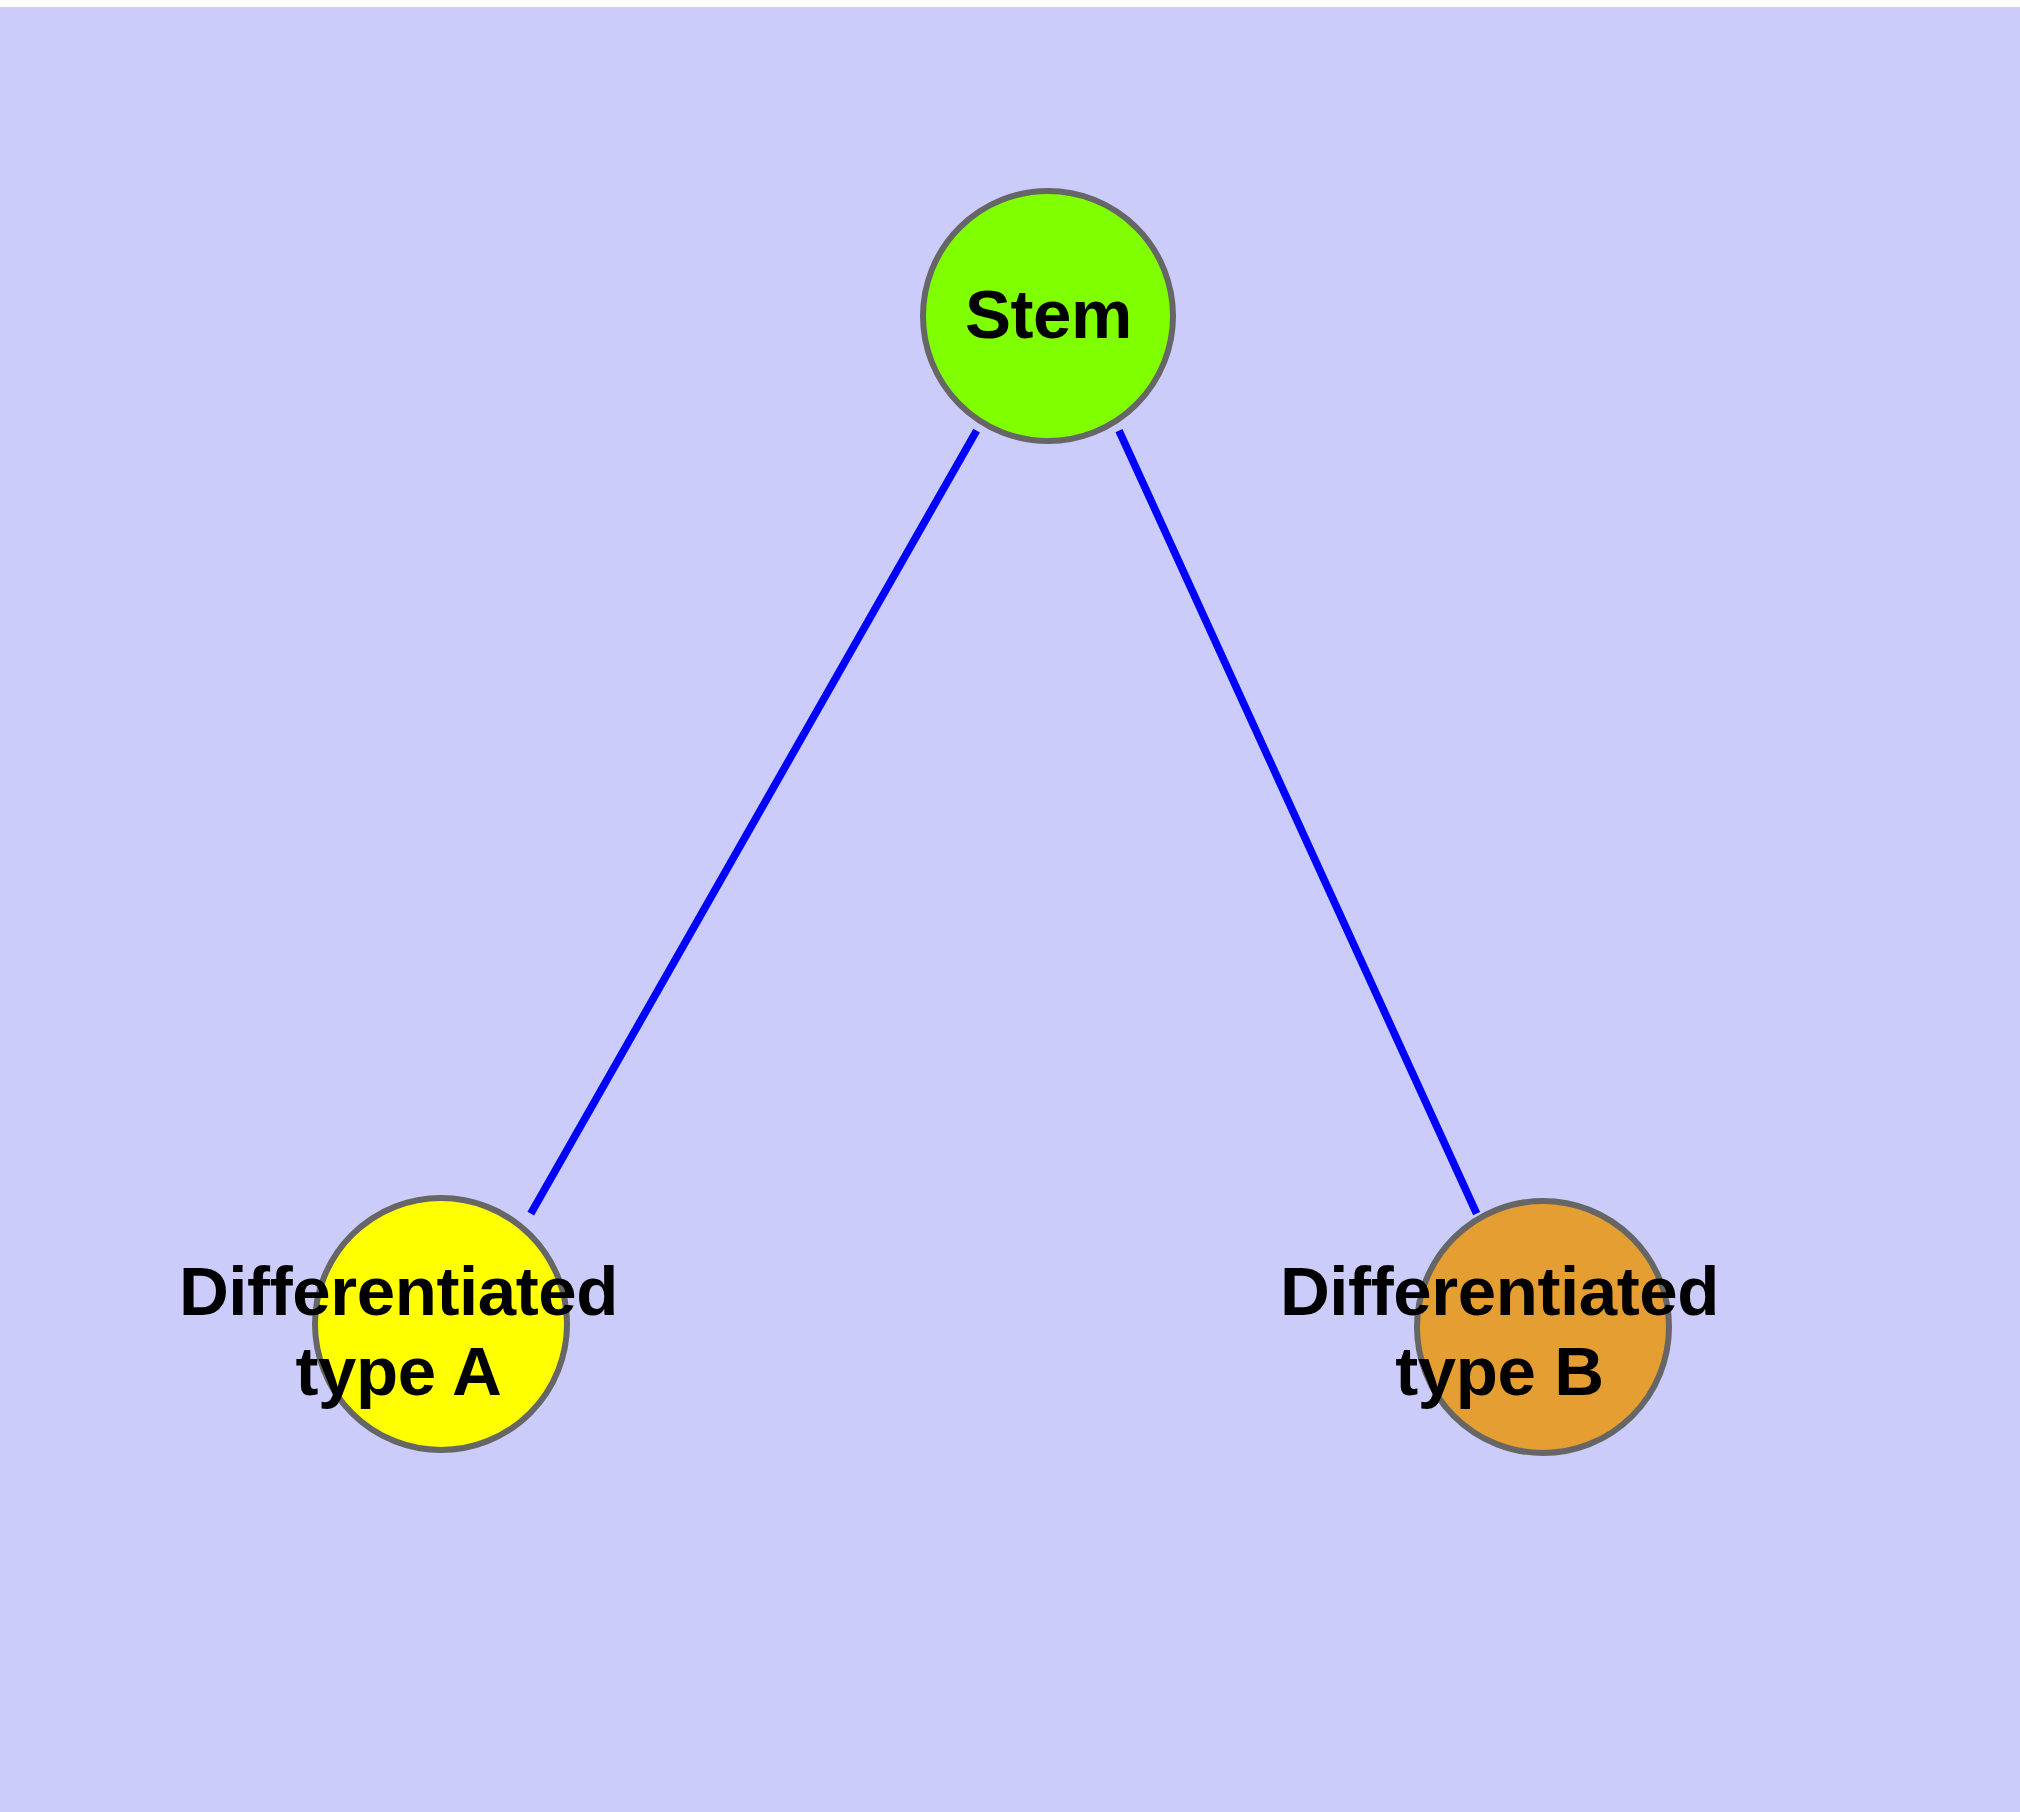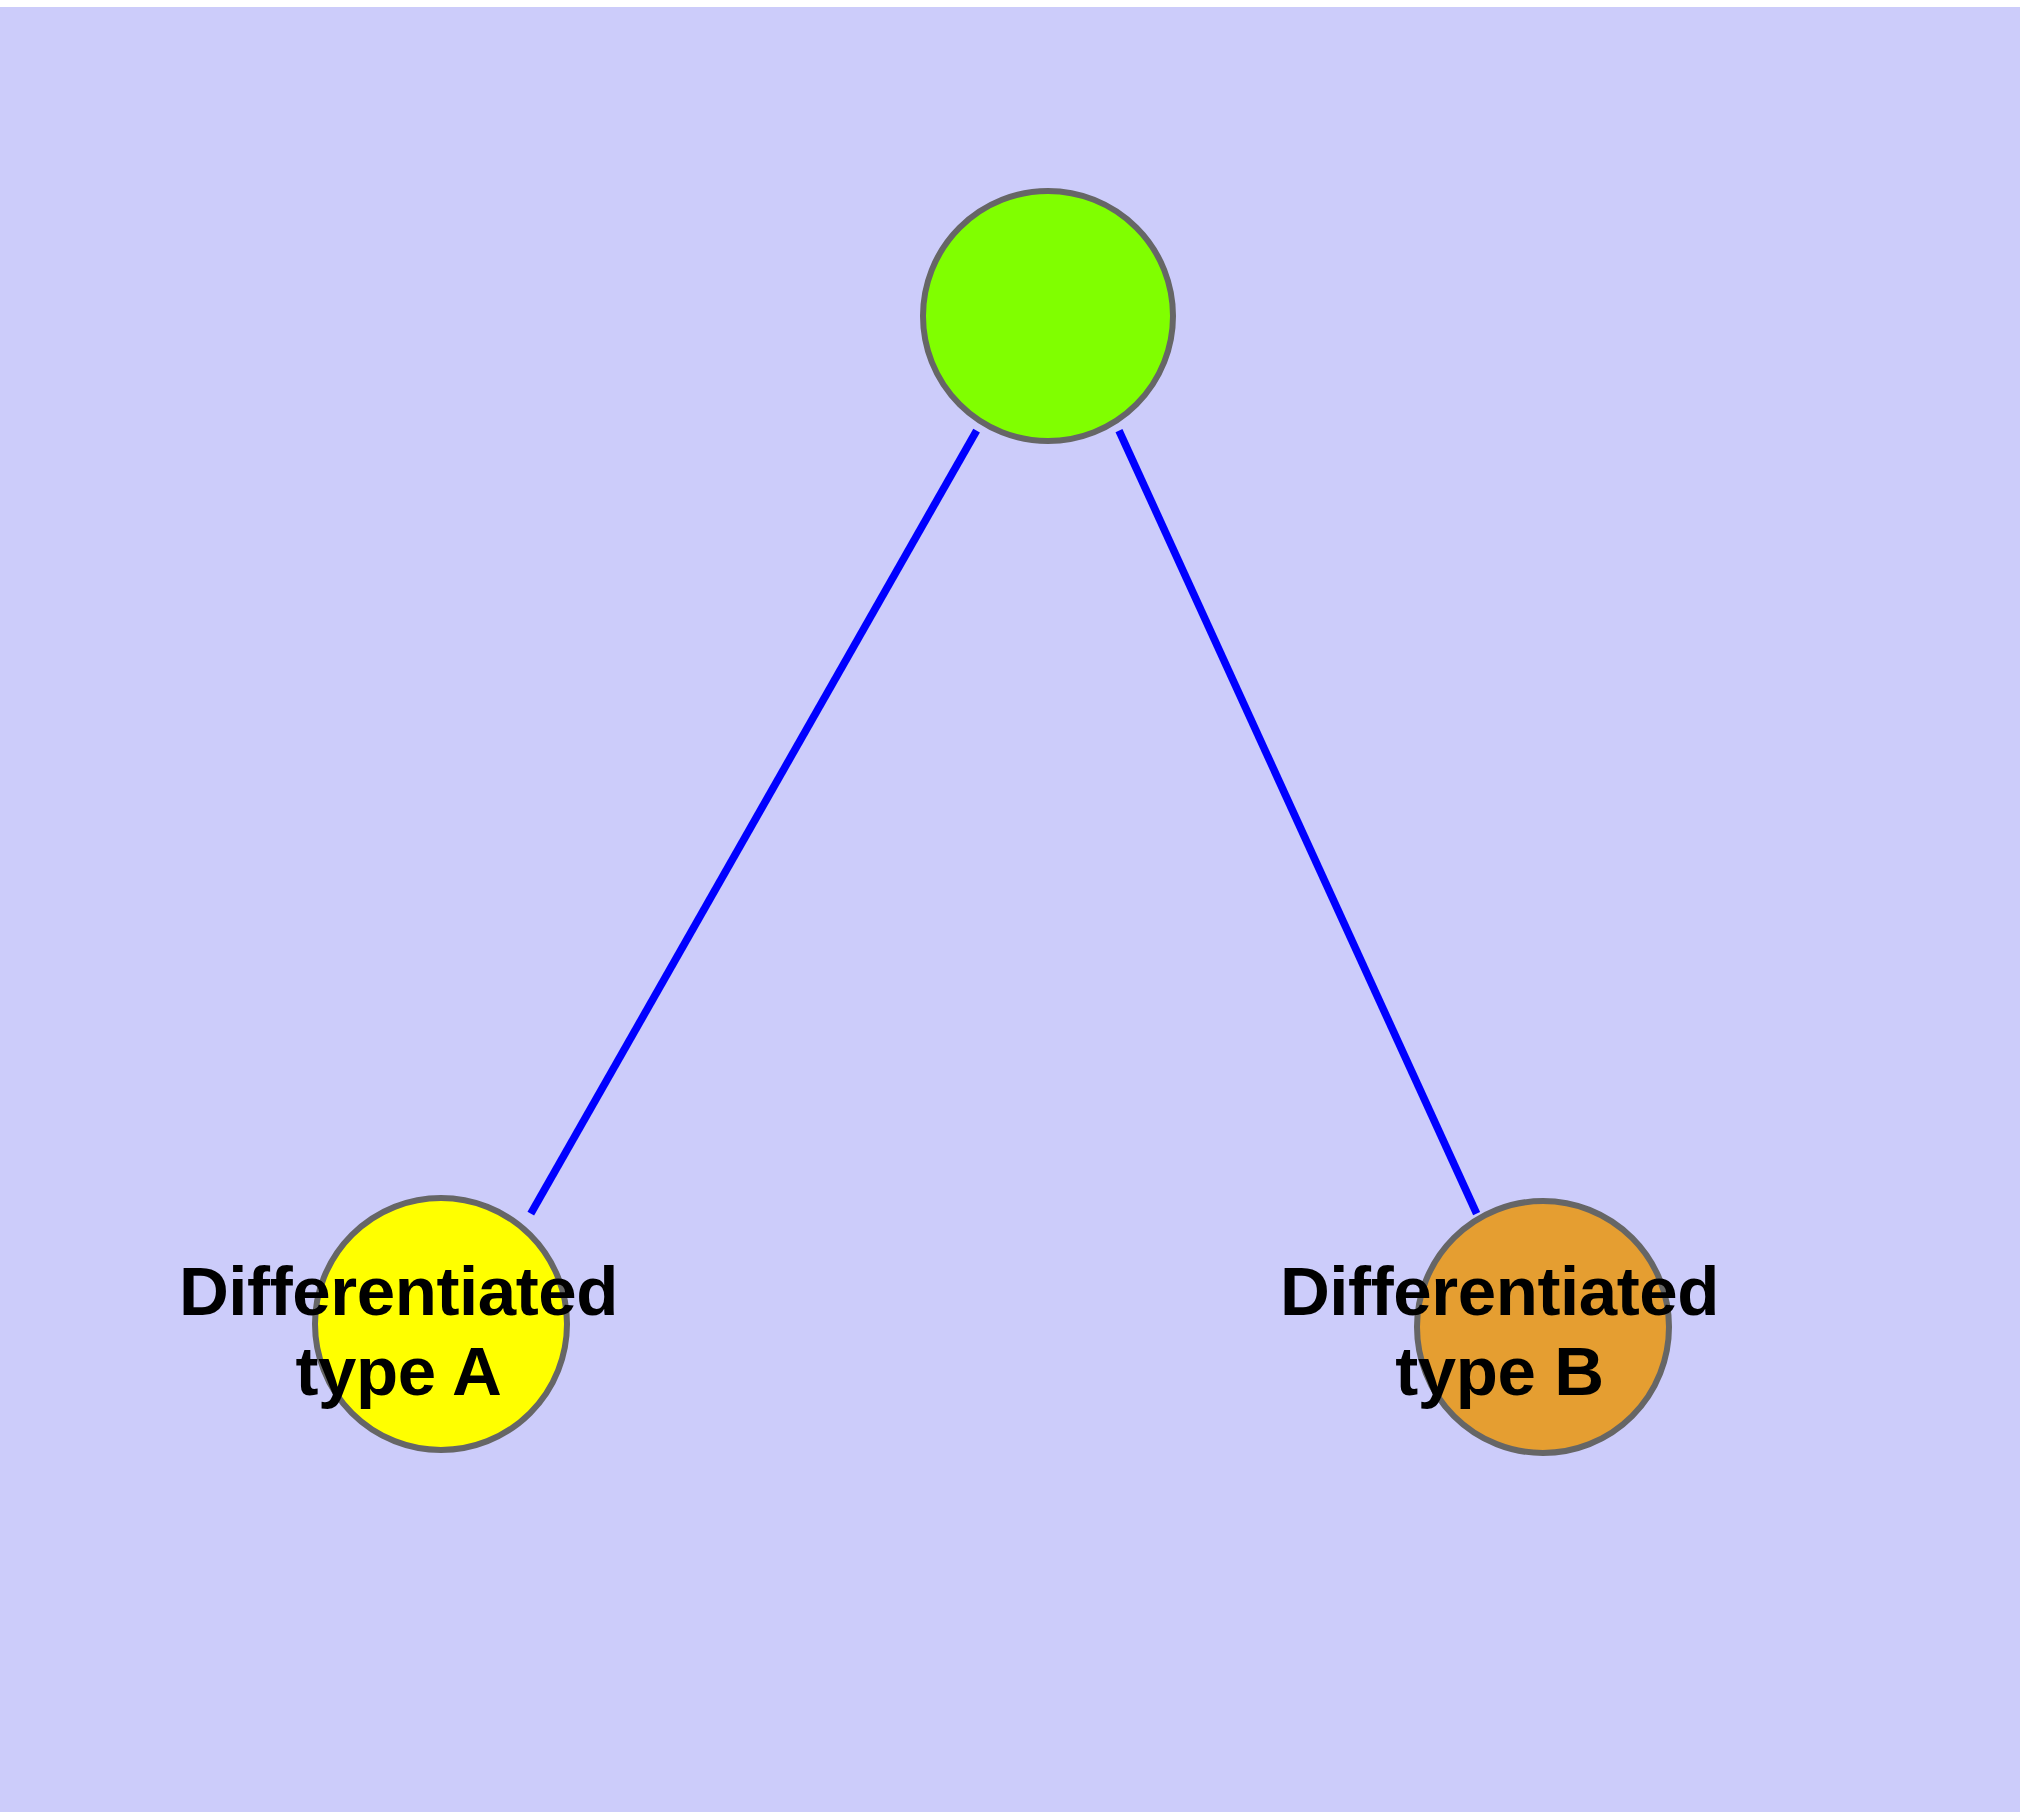--- a/index.html
+++ b/index.html
@@ -95,19 +95,20 @@
 
   <svg id="edges-layer" viewBox="0 0 2384 2138" width="2021" height="1812" xmlns="http://www.w3.org/2000/svg">
     <line x1="1152" y1="508" x2="626" y2="1432" stroke="#0000ff" stroke-width="9" stroke-linecap="butt"></line>
     <line x1="1320" y1="508" x2="1742" y2="1432" stroke="#0000ff" stroke-width="9" stroke-linecap="butt"></line>
   </svg>
 
   <div class="node" id="node-stem" style="left: 920px; top: 188px; width: 256px; height: 256px; background: rgb(128, 255, 0); border-color: rgb(102, 102, 102);"></div>
   <div class="node" id="node-diff-a" style="left: 312px; top: 1195px; width: 258px; height: 258px; background: rgb(255, 255, 0); border-color: rgb(102, 102, 102);"></div>
   <div class="node" id="node-diff-b" style="left: 1414px; top: 1198px; width: 258px; height: 258px; background: rgb(229, 158, 49); border-color: rgb(102, 102, 102);"></div>
 
+  <div class="node-label" id="label-stem">Stem</div>
   <div class="node-label" id="label-diff-a">Differentiated
 type A</div>
   <div class="node-label" id="label-diff-b">Differentiated
 type B</div>
 
 </div>
 
 
 </body></html>

